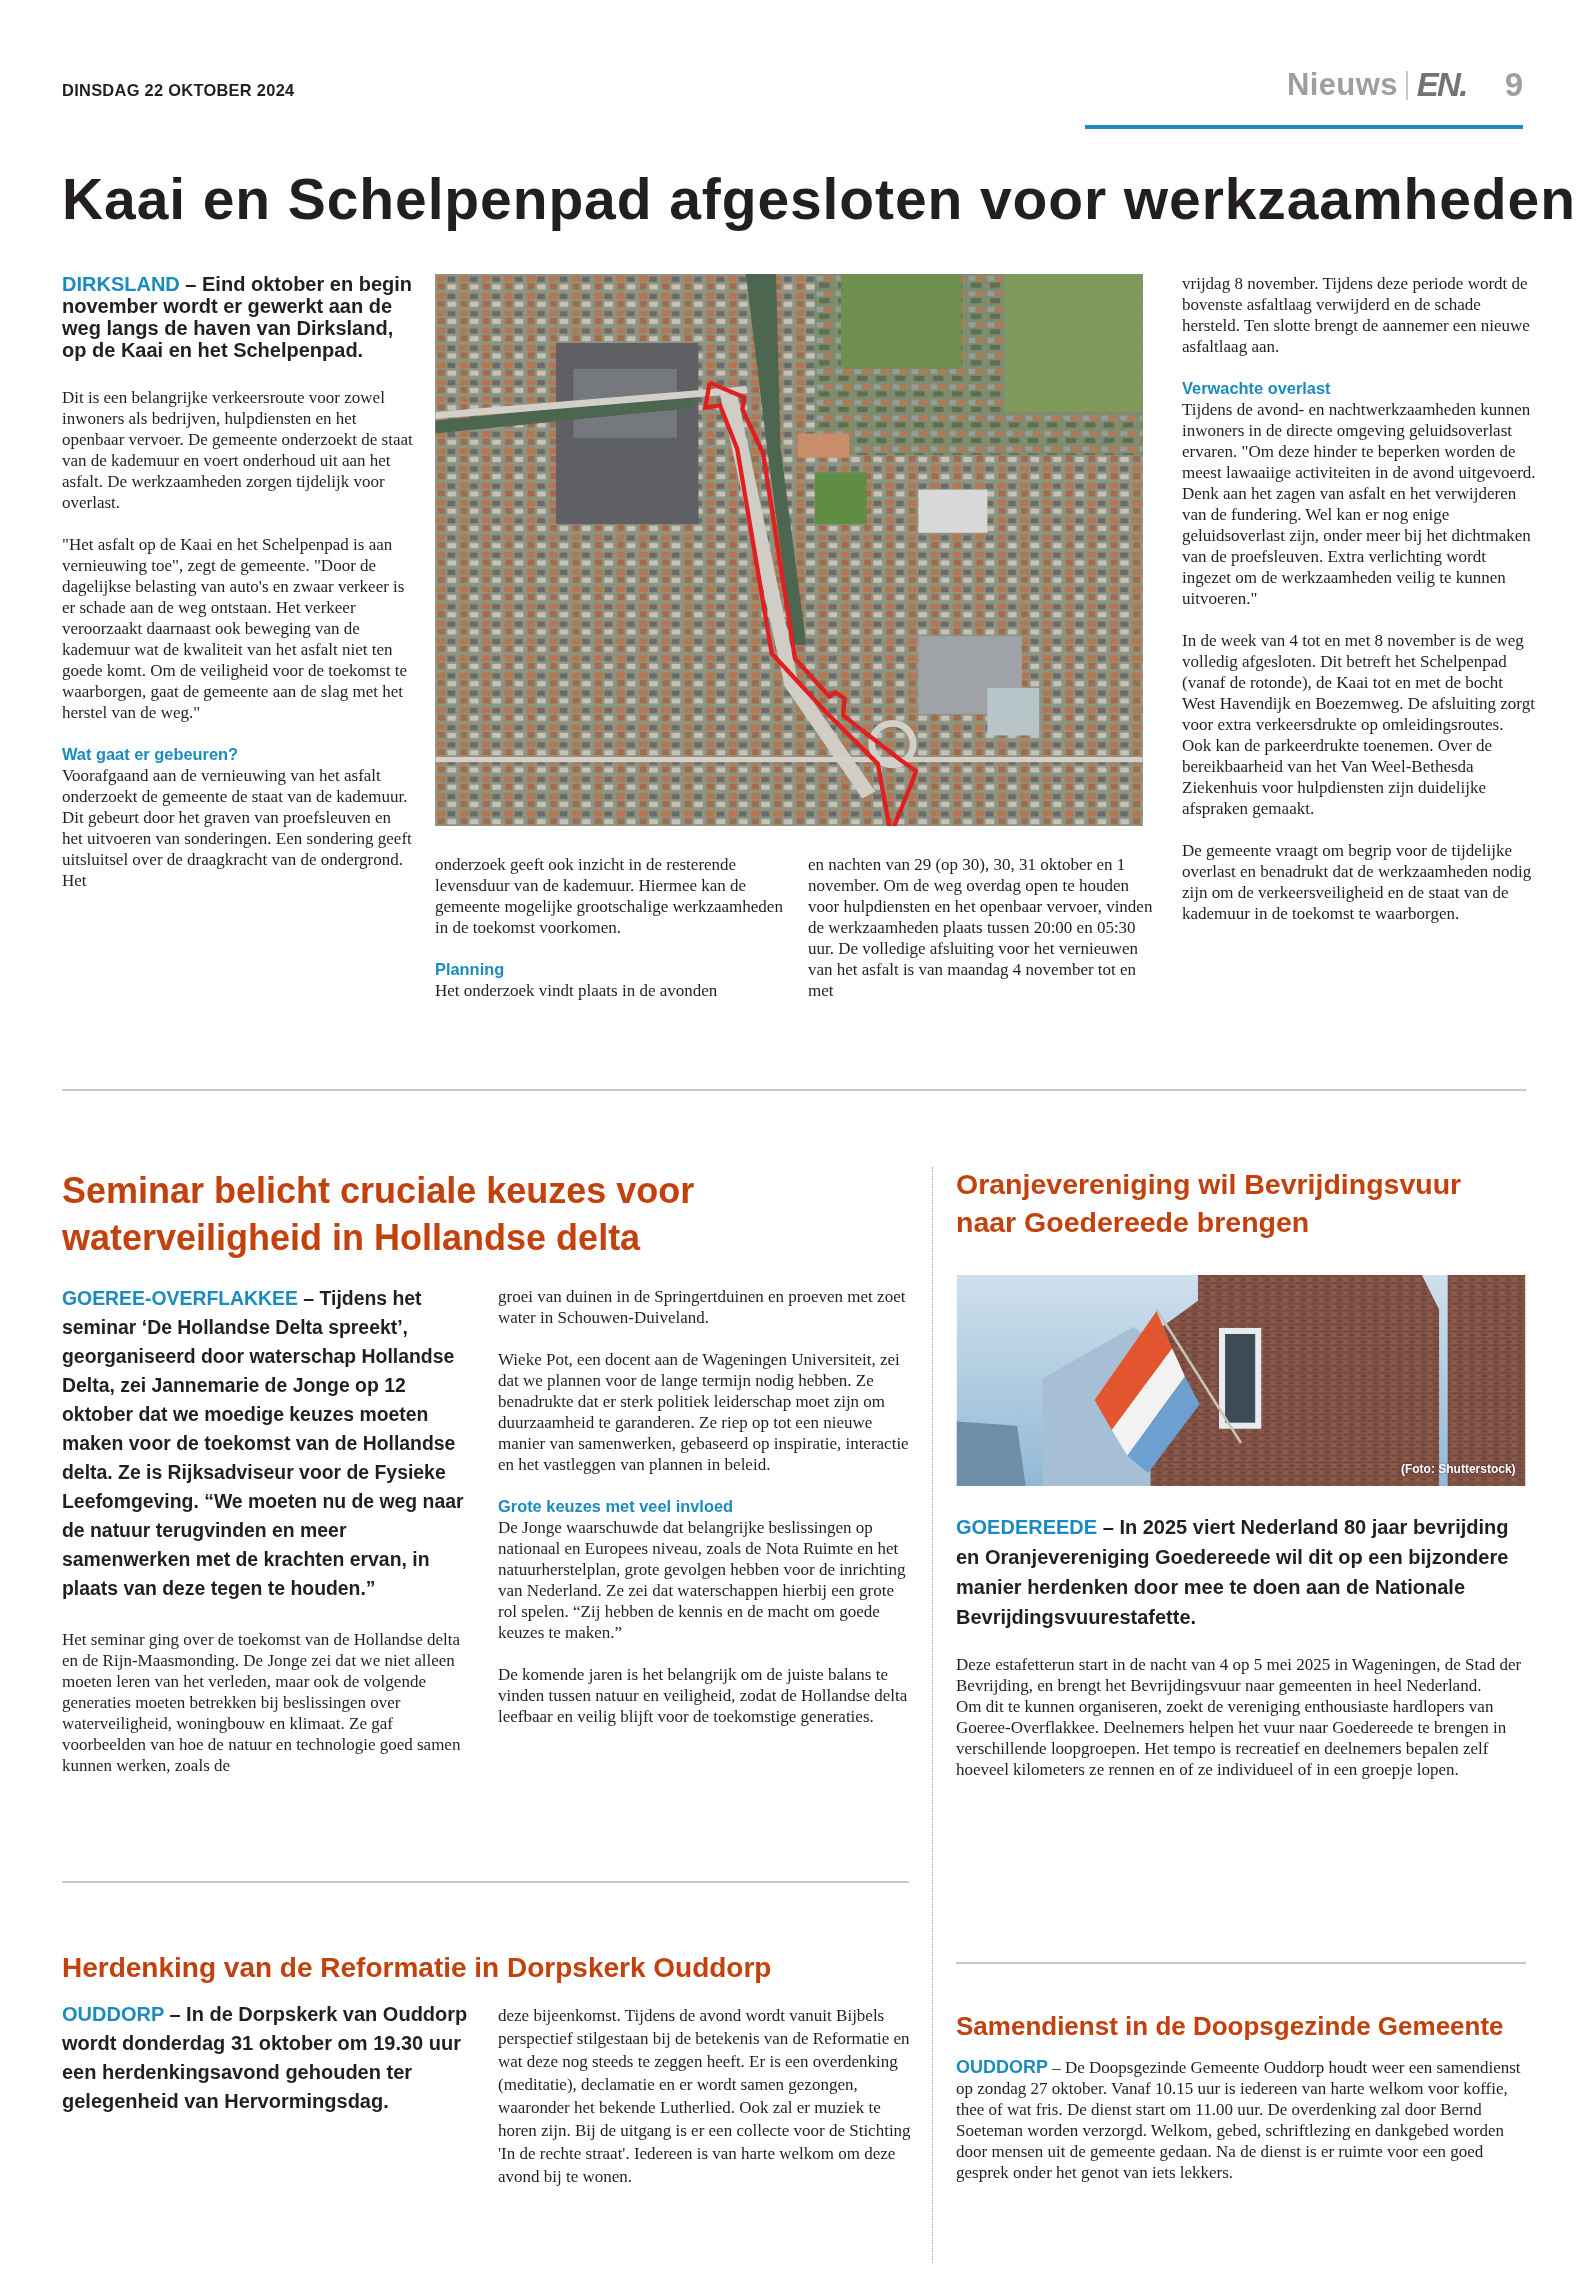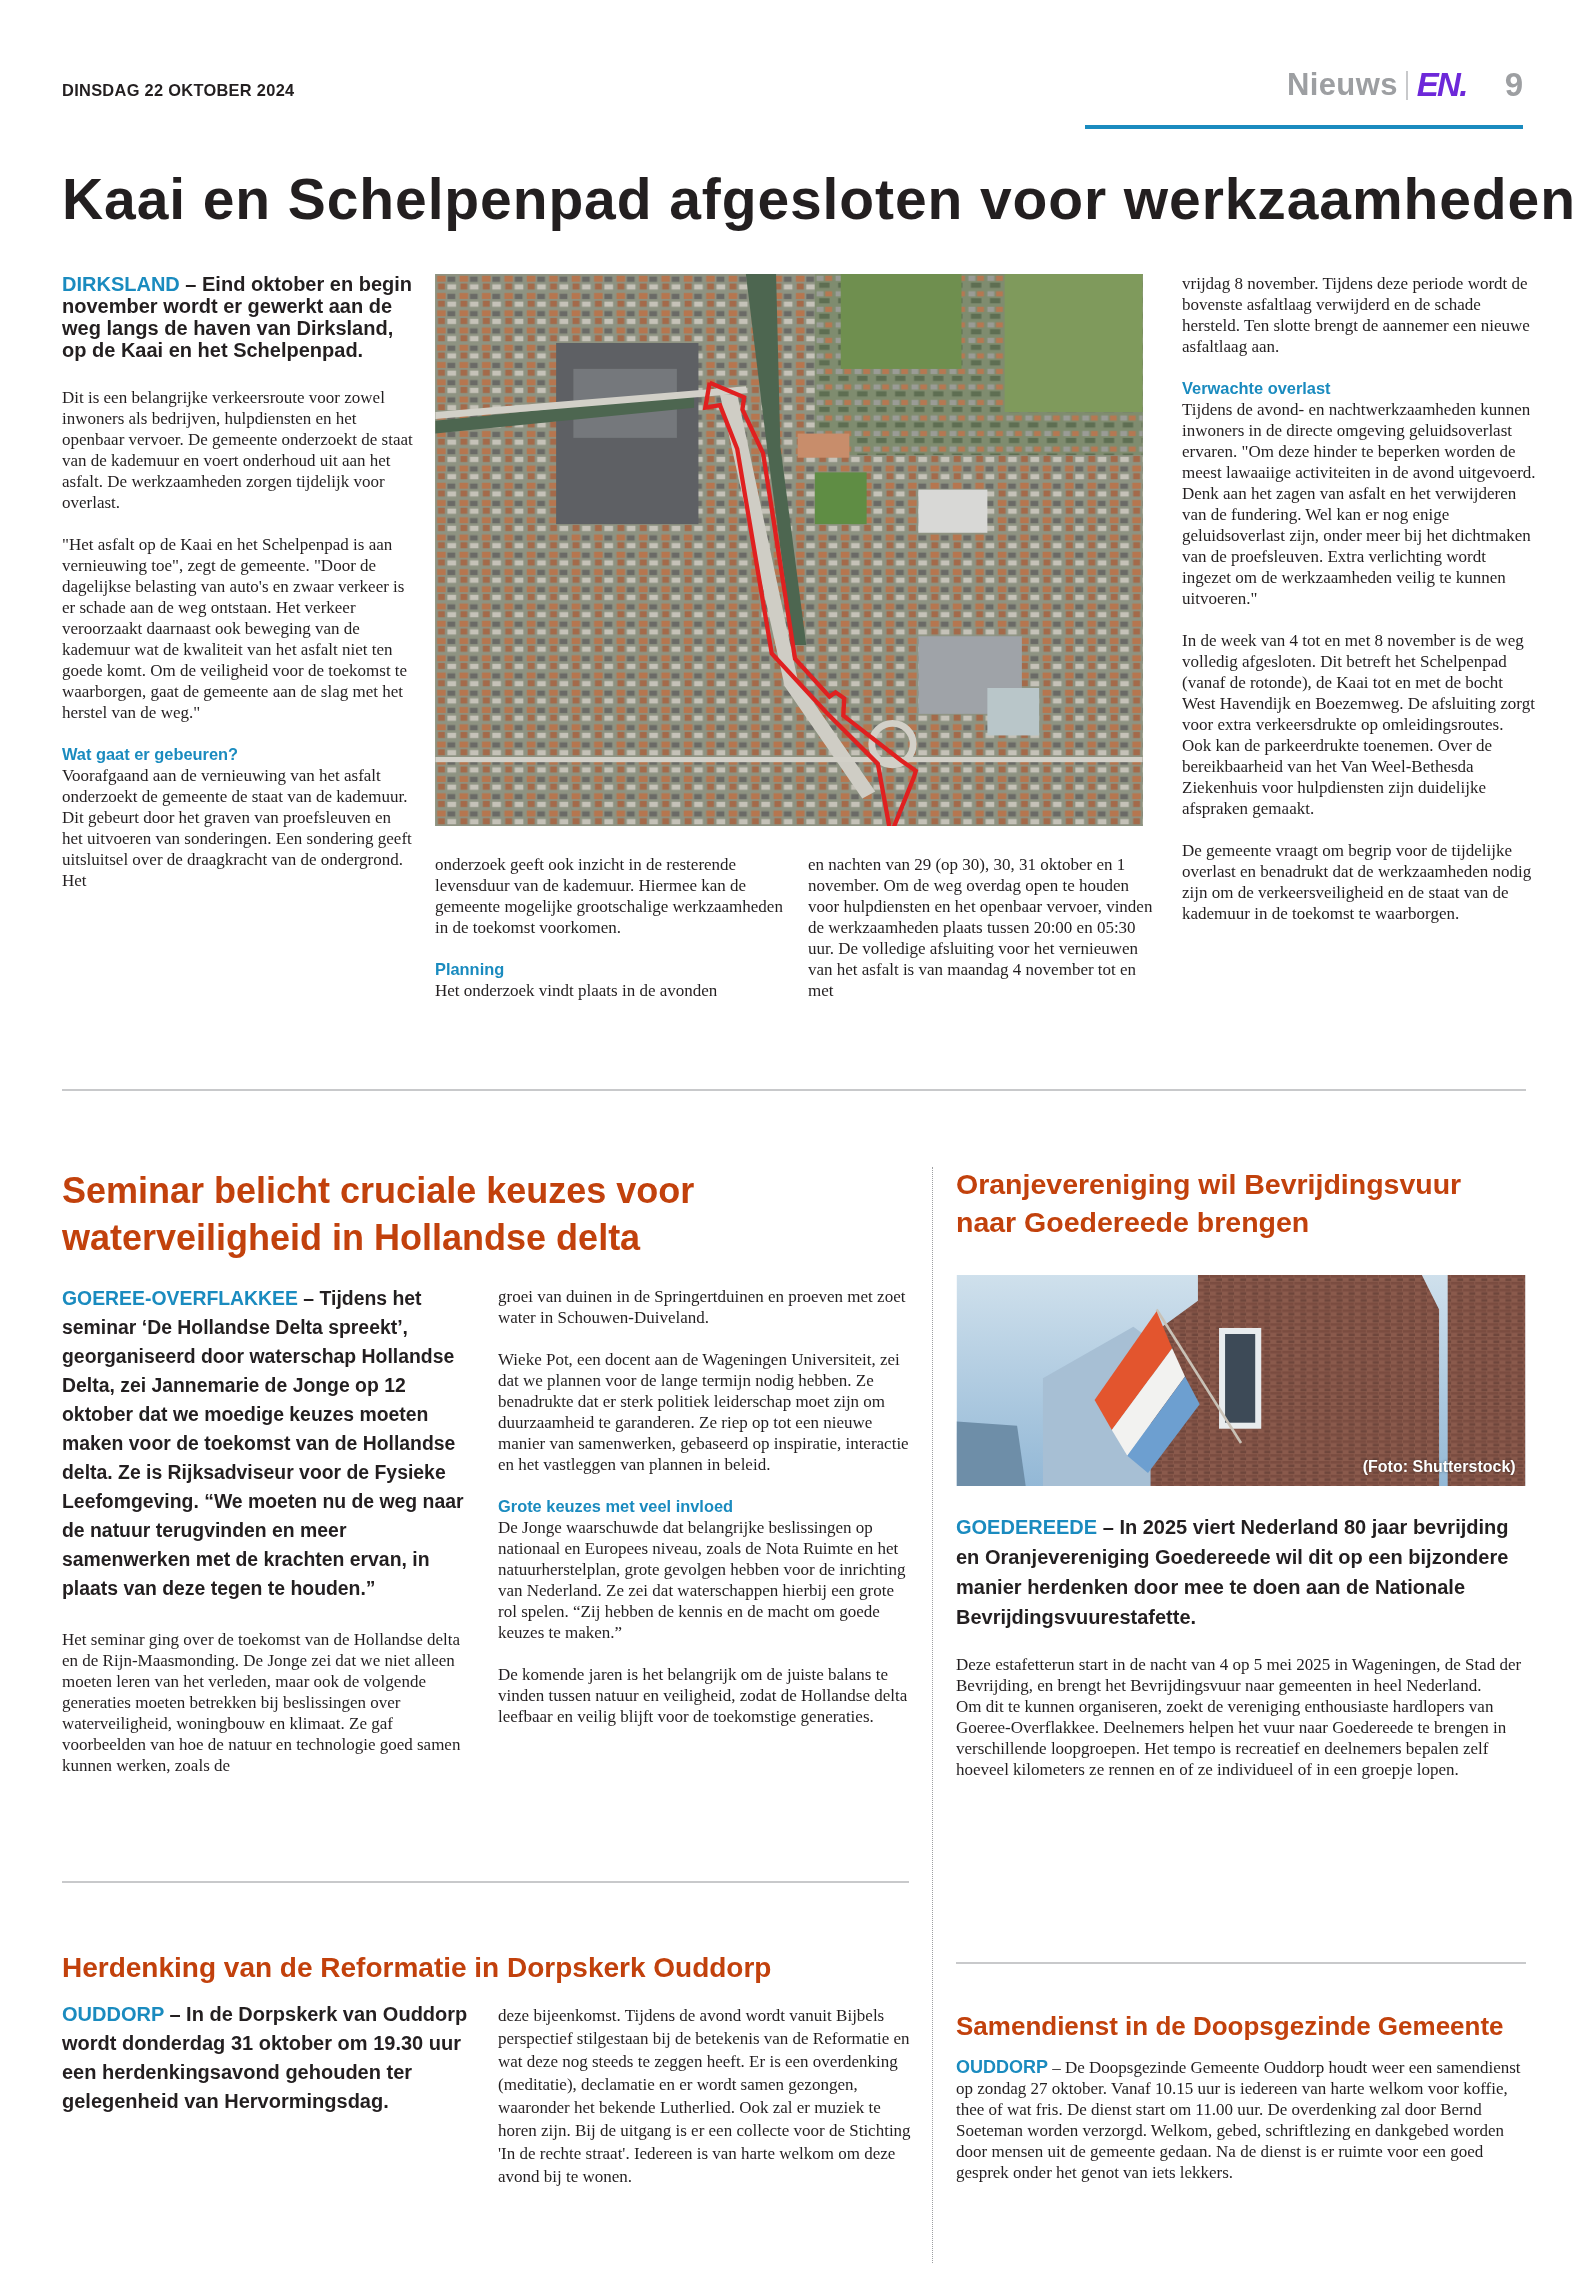--- a/index.html
+++ b/index.html
@@ -7,42 +7,42 @@
   body { position: relative; color: #231f20; font-family: "Liberation Serif", serif; overflow: hidden; }
   .abs { position: absolute; }
   .sans { font-family: "Liberation Sans", sans-serif; }
   .accent { color: #1a8bbf; }
 
   
   #date { left: 62px; top: 81px; font-size: 16.4px; font-weight: bold; letter-spacing: 0.3px; }
   #section-wrap { right: 69px; top: 66px; display: flex; align-items: center; margin-left: 30px; }
   #section-label { font-size: 31px; color: #9d9fa2; font-weight: bold; letter-spacing: 0.4px; }
   #section-sep { width: 1.7px; height: 29px; background: #c8c9cb; margin: 0 8.6px; }
-  #brand-logo { font-size: 33px; font-weight: 900; color: #6d28d9; letter-spacing: -1.7px; font-style: italic; }
+  #brand-logo { font-size: 33px; font-weight: 900; color: #737373; letter-spacing: -1.7px; font-style: italic; }
   #page-number { font-size: 33px; font-weight: bold; color: #9d9fa2; margin-left: 38px; }
   #header-rule { left: 1085px; top: 125px; width: 438px; height: 3.5px; background: #1a8bbf; }
 
   h1#lead-title { left: 62px; top: 166px; font-size: 57px; font-weight: bold; letter-spacing: 0.9px; white-space: nowrap; }
 
   .intro { font-family: "Liberation Sans", sans-serif; font-weight: bold; color: #231f20; }
   .body-text { font-family: "Liberation Serif", serif; font-size: 17px; line-height: 21px; color: #231f20; }
   .subhead { font-family: "Liberation Sans", sans-serif; font-weight: bold; color: #1a8bbf; font-size: 16.4px; line-height: 21px; }
   .body-text p { margin-bottom: 21px; }
   .body-text p:last-child { margin-bottom: 0; }
 
   
   #map { left: 435px; top: 274px; width: 708px; height: 552px; background: #9aa28c; overflow: hidden; }
 
   .rule-h { height: 1.7px; background: #c8c9cb; }
   .rule-v-dotted { width: 0; border-left: 1.7px dotted #9d9fa2; }
 
   h2.headline { font-family: Liberation Sans, sans-serif; font-weight: bold; color: #c2410c; }
 
   #flag-photo { left: 956px; top: 1275px; width: 570px; height: 211px; overflow: hidden; }
-  #photo-credit { right: 10.4px; bottom: 10.4px; color: #fff; font-family: "Liberation Sans", sans-serif; font-weight: bold; font-size: 16px; text-shadow: 0 0 2.6px rgba(0,0,0,0.5); }
+  #photo-credit { right: 10.4px; bottom: 10.4px; color: #fff; font-family: "Liberation Sans", sans-serif; font-weight: bold; font-size: 12px; text-shadow: 0 0 2.6px rgba(0,0,0,0.5); }
 </style>
 </head>
 <body>
 
 <div id="date" class="abs sans">DINSDAG 22 OKTOBER 2024</div>
 <div id="section-wrap" class="abs sans">
   <span id="section-label">Nieuws</span>
   <span id="section-sep"></span>
   <span id="brand-logo">EN.</span>
   <span id="page-number">9</span>

